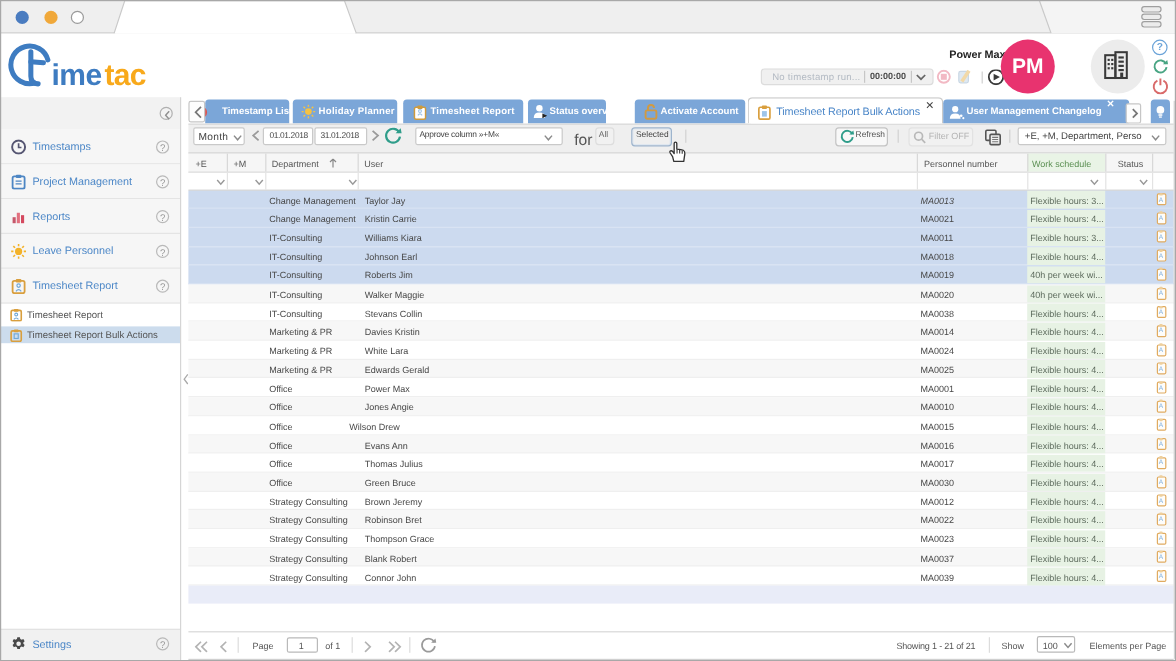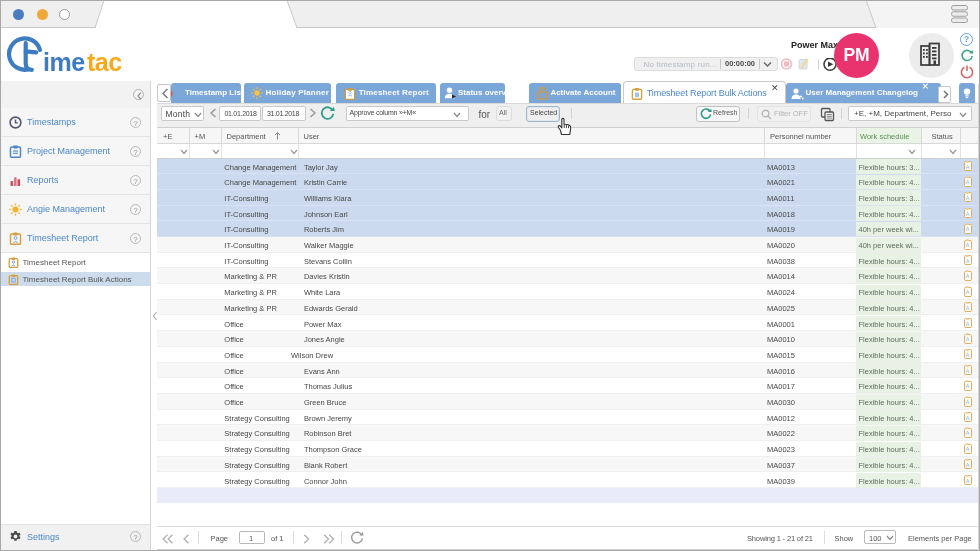--- a/index.html
+++ b/index.html
@@ -153,21 +153,21 @@
         <line x1="6.5" y1="0.3" x2="6.5" y2="2.2"></line>
         <line x1="6.5" y1="10.8" x2="6.5" y2="12.7"></line>
         <line x1="0.3" y1="6.5" x2="2.2" y2="6.5"></line>
         <line x1="10.8" y1="6.5" x2="12.7" y2="6.5"></line>
         <line x1="2.1" y1="2.1" x2="3.5" y2="3.5"></line>
         <line x1="9.5" y1="9.5" x2="10.9" y2="10.9"></line>
         <line x1="2.1" y1="10.9" x2="3.5" y2="9.5"></line>
         <line x1="9.5" y1="3.5" x2="10.9" y2="2.1"></line>
       </g>
     </svg>
-    <span class="mtx">Angie Management</span>
+    <span class="mtx">Leave Personnel</span>
     <span class="qm">?</span>
   </div>
 <div class="abs mitem" style="top:224px;">
     <svg class="abs" style="left:9px;top:8px;" width="13" height="13" viewBox="0 0 13 13">
       <rect x="1.5" y="2" width="10" height="10.3" rx="1.4" fill="none" stroke="#d99f3e" stroke-width="1.5"></rect>
       <rect x="4.2" y="0.6" width="4.6" height="2.8" rx="0.8" fill="#d99f3e"></rect>
       <circle cx="6.5" cy="6" r="1.4" fill="none" stroke="#6fa7d8" stroke-width="1"></circle>
       <path d="M4.3 10.8 Q6.5 8 8.7 10.8" fill="none" stroke="#6fa7d8" stroke-width="1"></path>
     </svg>
     <span class="mtx">Timesheet Report</span>
@@ -301,21 +301,21 @@
   </svg>
 <svg class="abs" style="left:320px;top:106px;" width="15" height="15" viewBox="0 0 15 15">
   <path d="M12.8 4.6 A 5.8 5.8 0 1 0 13.3 7.9" fill="none" stroke="#2f9d8a" stroke-width="1.8"></path>
   <polygon points="9.7,5 14.7,5 13.9,0.9" fill="#2f9d8a"></polygon>
 </svg>
 <div class="abs tbx" style="left:345.5px;top:106px;width:123px;"></div>
 <span class="abs" style="left:349.5px;top:109px;font-size:7px;letter-spacing:-0.2px;color:#444;">Approve column »+M«</span>
 <svg class="abs" style="left:453px;top:111.5px;" width="8" height="6">
     <polyline points="1,1 4,4.5 7,1" fill="none" stroke="#8a8a8a" stroke-width="1.2"></polyline>
   </svg>
-<span class="abs" style="left:478.5px;top:109px;font-size:10px;color:#555;">for</span>
+<span class="abs" style="left:478.5px;top:109px;font-size:13px;color:#555;">for</span>
 <div class="abs" style="left:495.5px;top:106px;width:16px;height:15px;background:#f1f1f1;border:1px solid #ddd;border-radius:3px;"></div>
 <span class="abs" style="left:499px;top:109px;font-size:7px;color:#666;">All</span>
 <div class="abs" style="left:525.5px;top:105.5px;width:34.5px;height:16px;background:#efefef;border:1px solid #9db4cd;border-radius:3px;box-shadow:inset 0 0 0 1px #dfe7f0;"></div>
 <span class="abs" style="left:530px;top:109px;font-size:7px;color:#444;">Selected</span>
 <div class="abs" style="left:571px;top:108px;width:1px;height:11px;background:#d2d2d2;"></div>
 <div class="abs" style="left:696px;top:105.5px;width:43.5px;height:16.5px;background:#f8f8f8;border:1px solid #c3c3c3;border-radius:3px;"></div>
 <svg class="abs" style="left:700px;top:108px;" width="12" height="12" viewBox="0 0 15 15">
   <path d="M12.8 4.6 A 5.8 5.8 0 1 0 13.3 7.9" fill="none" stroke="#2f9d8a" stroke-width="2"></path>
   <polygon points="9.7,5 14.7,5 13.9,0.9" fill="#2f9d8a"></polygon>
 </svg>
@@ -387,21 +387,21 @@
       <polyline points="1,1 4,4.5 7,1" fill="none" stroke="#999" stroke-width="1.2"></polyline>
     </svg>
   <svg class="abs" style="left:791.5px;top:5px;" width="8" height="6">
       <polyline points="1,1 4,4.5 7,1" fill="none" stroke="#999" stroke-width="1.2"></polyline>
     </svg>
 </div>
 
 <div class="abs row" style="top:158.5px;height:15.7px;background:#ccdaef;border-bottom:1px solid #d9e3f3;">
     <span class="abs rtx" style="left:67.3px;">Change Management</span>
     <span class="abs rtx" style="left:146.9px;">Taylor Jay</span>
-    <span class="abs rtx" style="left:610px;">MA0013</span>
+    <span class="abs rtx" style="left:610px;font-style:italic;">MA0013</span>
     <div class="abs wscell">
       <span class="wstx">Flexible hours: 3...</span>
     </div>
     <div class="abs clip-ic"></div>
   </div>
 <div class="abs row" style="top:174.2px;height:15.7px;background:#ccdaef;border-bottom:1px solid #d9e3f3;">
     <span class="abs rtx" style="left:67.3px;">Change Management</span>
     <span class="abs rtx" style="left:146.9px;">Kristin Carrie</span>
     <span class="abs rtx" style="left:610px;">MA0021</span>
     <div class="abs wscell">

